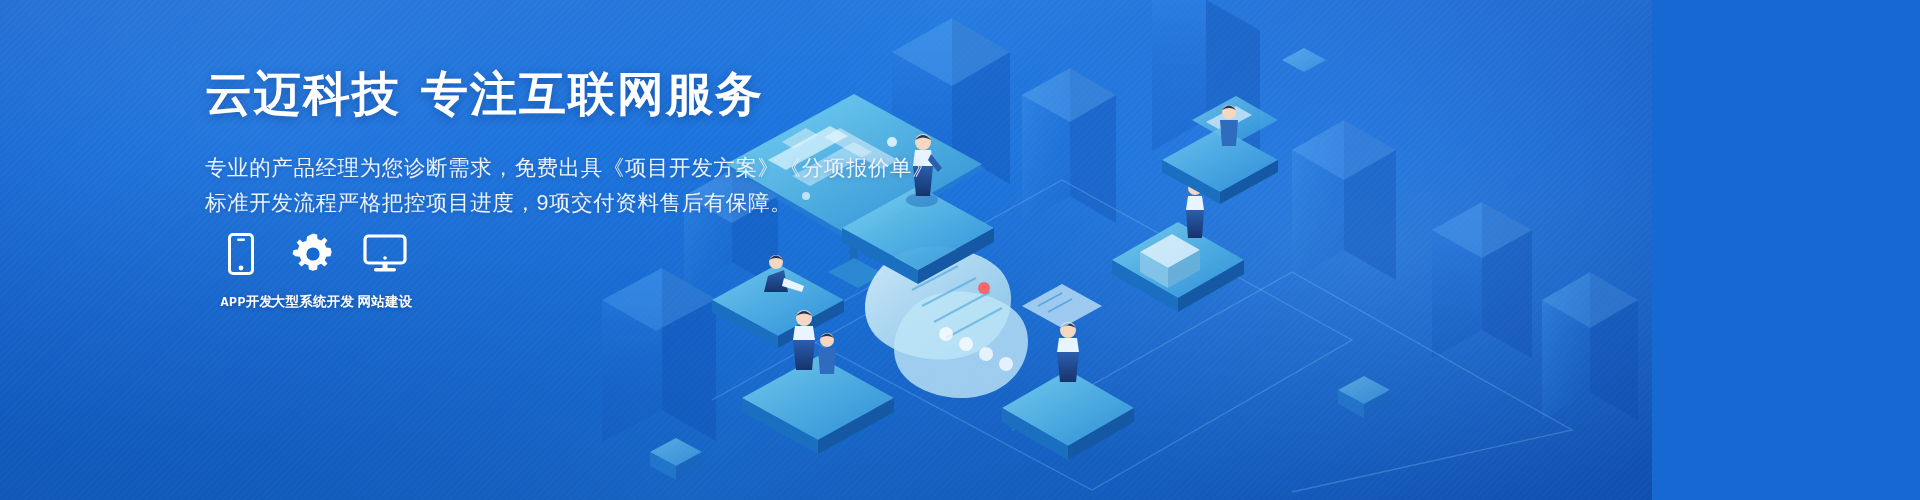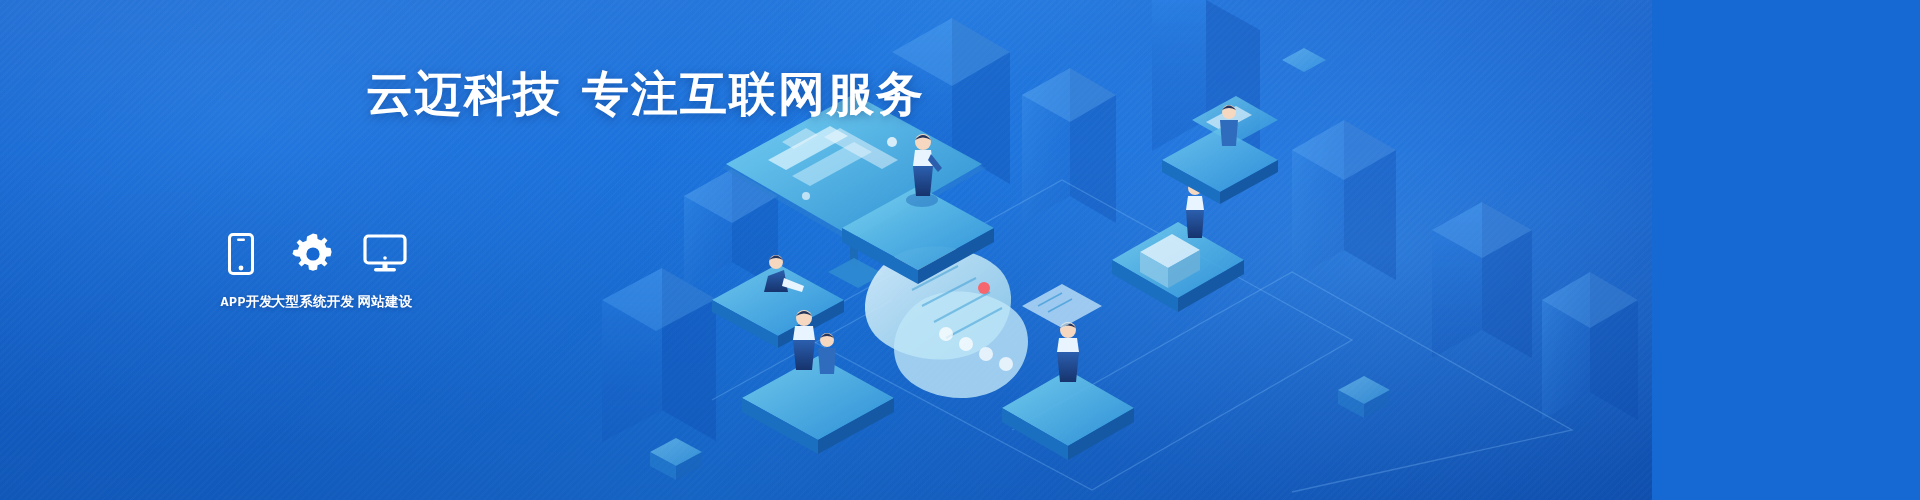--- a/index.html
+++ b/index.html
@@ -9,21 +9,20 @@
     background:#1668d2;
   }
   #banner{
     position:relative;
     width:1652px; height:500px;
     overflow:hidden;
     background:
       radial-gradient(1100px 620px at 1380px 250px, rgba(90,175,255,.38) 0%, rgba(48,130,225,.12) 42%, rgba(20,90,190,0) 70%),
       radial-gradient(900px 500px at 250px 120px, rgba(70,160,250,.30) 0%, rgba(30,110,215,0) 65%),
       linear-gradient(118deg,#1361cc 0%,#1568d4 26%,#1a74de 50%,#1566d3 74%,#0f55be 100%);
-    text-align: right;
   }
   
   #banner::before{
     content:"";position:absolute;inset:0;
     background:repeating-linear-gradient(135deg, rgba(255,255,255,.022) 0 2px, rgba(255,255,255,0) 2px 5px);
     pointer-events:none;
   }
   
   #banner::after{
     content:"";position:absolute;inset:0;
@@ -287,20 +286,24 @@
       </g>
       <g opacity=".4">
         <path d="M690 60 L712 48 L734 60 L712 72 Z" fill="url(#gCyan)"></path>
       </g>
     </svg>
   </div>
 
   <div class="content">
     <div class="headline">
       <span>云迈科技</span><span class="gap"></span><span>专注互联网服务</span>
+    </div>
+    <div class="subtitle">
+      <div>专业的产品经理为您诊断需求，免费出具《项目开发方案》《分项报价单》</div>
+      <div>标准开发流程严格把控项目进度，9项交付资料售后有保障。</div>
     </div>
   </div>
 
   <div class="services">
 
     <div class="service">
       <span class="ic">
         <svg width="26" height="42" viewBox="0 0 26 42">
           <rect x="1.5" y="1.5" width="23" height="39" rx="3.5" fill="none" stroke="#ffffff" stroke-width="3"></rect>
           <rect x="9" y="5.5" width="8" height="2.4" rx="1.2" fill="#ffffff"></rect>

